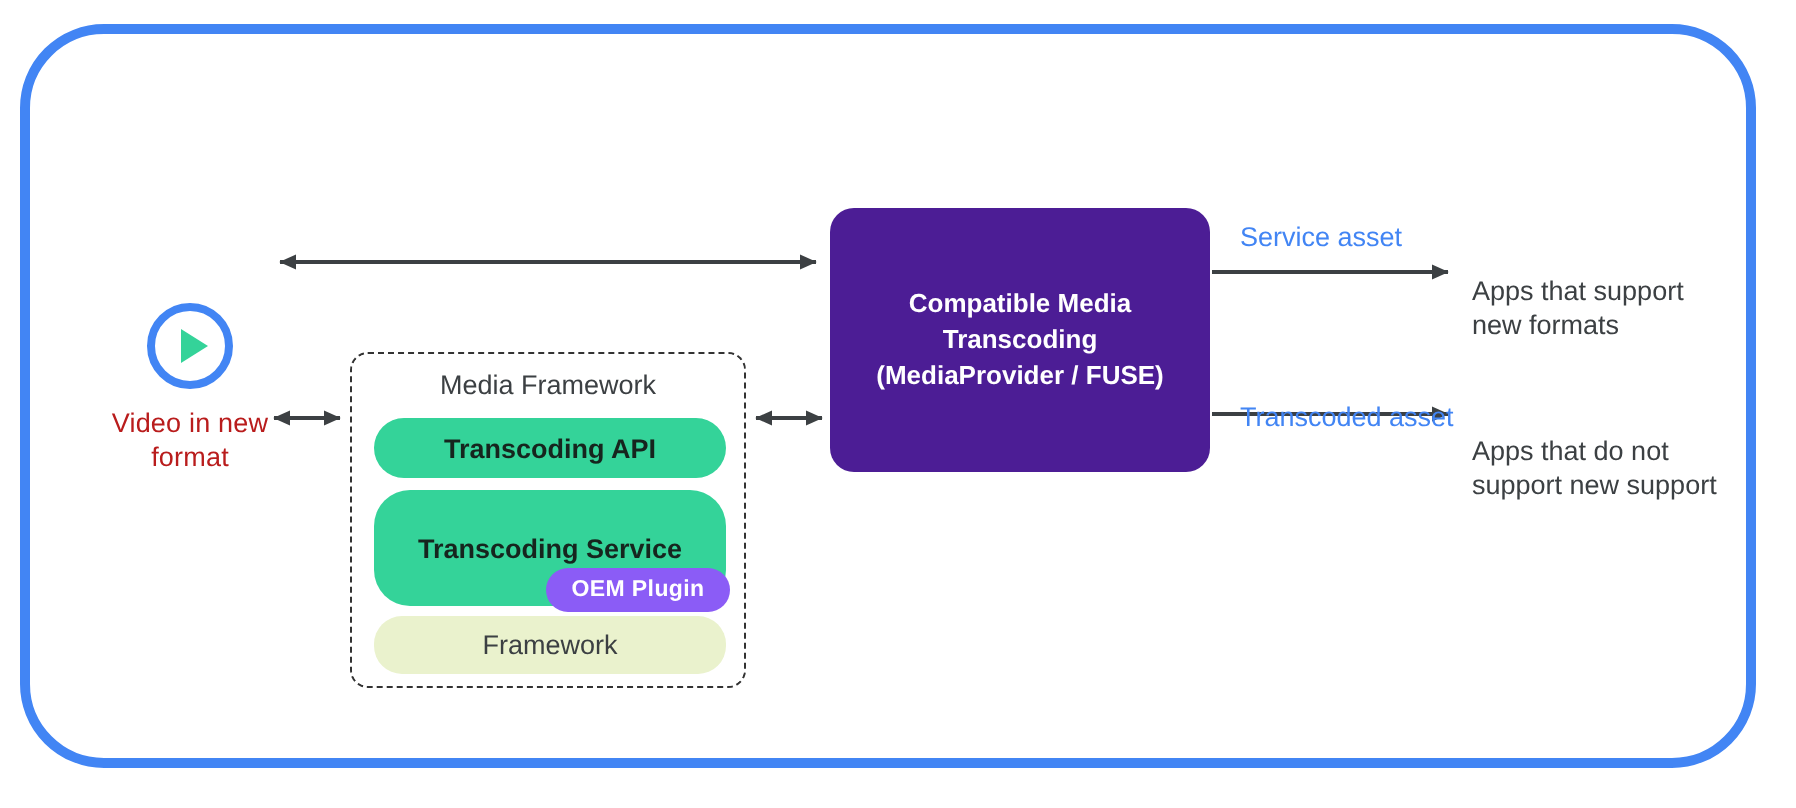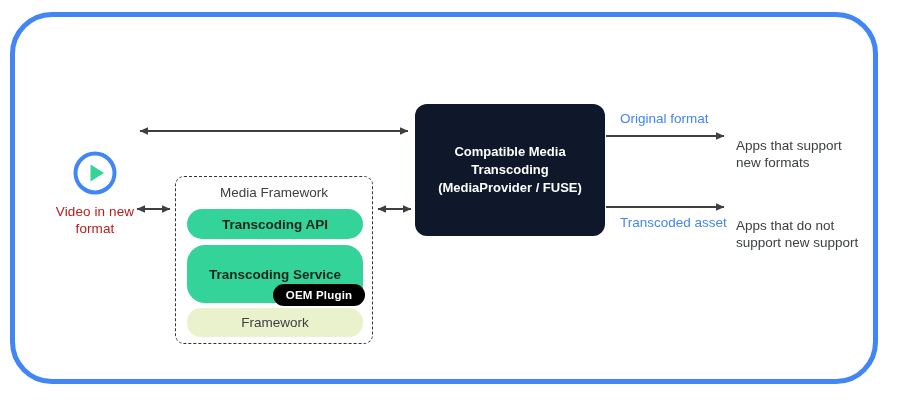--- a/index.html
+++ b/index.html
@@ -111,39 +111,39 @@
     border-radius: 14px;
     font-size: 13.5px;
     color: #3c4043;
   }
   #oem-plugin {
     position: absolute;
     left: 97px;
     top: 107px;
     width: 92px;
     height: 22px;
-    background: #000000;
+    background: #8b5cf6;
     border-radius: 11px;
     display: flex;
     align-items: center;
     justify-content: center;
     font-size: 11.5px;
     font-weight: bold;
     color: #ffffff;
     letter-spacing: 0.2px;
   }
 
   
   #cmt-box {
     position: absolute;
     left: 415px;
     top: 104px;
     width: 190px;
     height: 132px;
-    background: #0f172a;
+    background: #4c1d95;
     border-radius: 12px;
     display: flex;
     align-items: center;
     justify-content: center;
     box-sizing: border-box;
     padding: 0 8px;
   }
   #cmt-label {
     color: #ffffff;
     font-size: 13px;
@@ -154,21 +154,21 @@
   }
 
   
   .asset-label {
     position: absolute;
     font-size: 13.5px;
     color: #4285f4;
     white-space: nowrap;
   }
   #original-asset-label { left: 620px; top: 111px; }
-  #transcoded-asset-label { left: 620px; top: 215px; }
+  #transcoded-asset-label { left: 620px; top: 201px; }
 
   
   .apps-text {
     position: absolute;
     font-size: 13.5px;
     line-height: 17px;
     color: #3c4043;
     white-space: pre-line;
     margin-top: 23px;
   }
@@ -252,21 +252,21 @@
       <span>Framework</span>
     </div>
   </div>
 
   <div id="cmt-box">
     <div id="cmt-label">Compatible Media
 Transcoding
 (MediaProvider / FUSE)</div>
   </div>
 
-  <div class="asset-label" id="original-asset-label">Original format</div>
+  <div class="asset-label" id="original-asset-label">Service asset</div>
   <div class="asset-label" id="transcoded-asset-label">Transcoded asset</div>
 
   <div class="apps-text" id="apps-support">Apps that support
 new formats</div>
   <div class="apps-text" id="apps-no-support">Apps that do not
 support new support</div>
 
 </div>
 
 </body></html>

